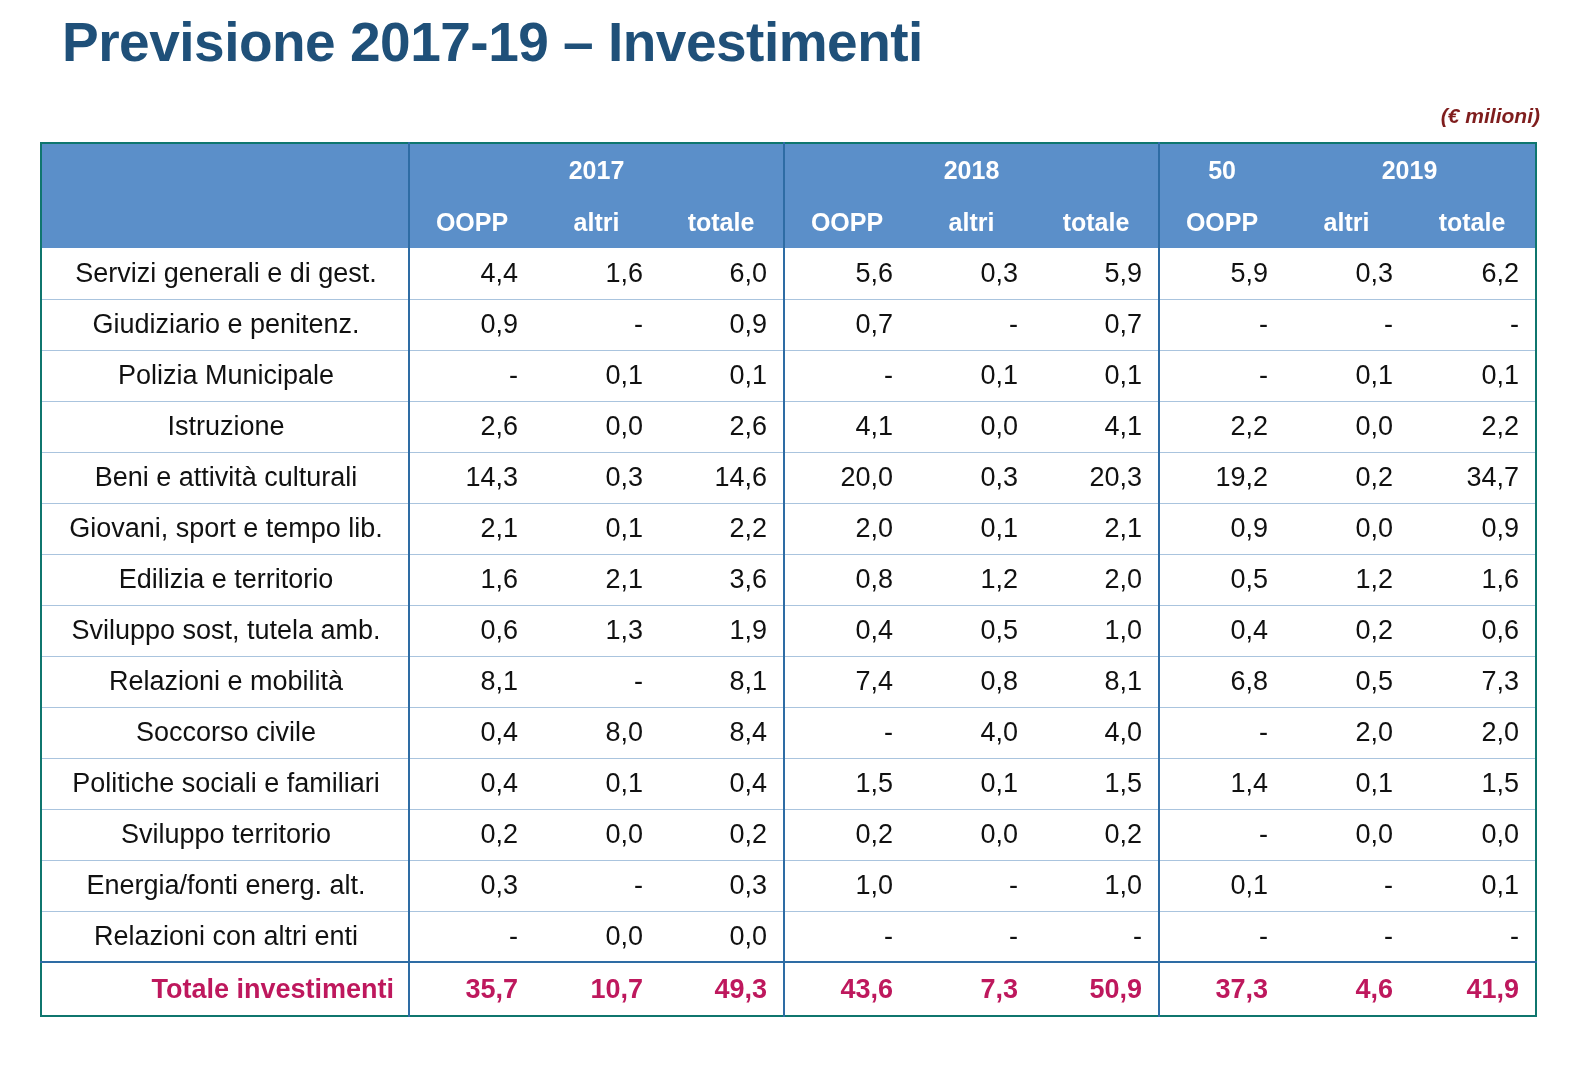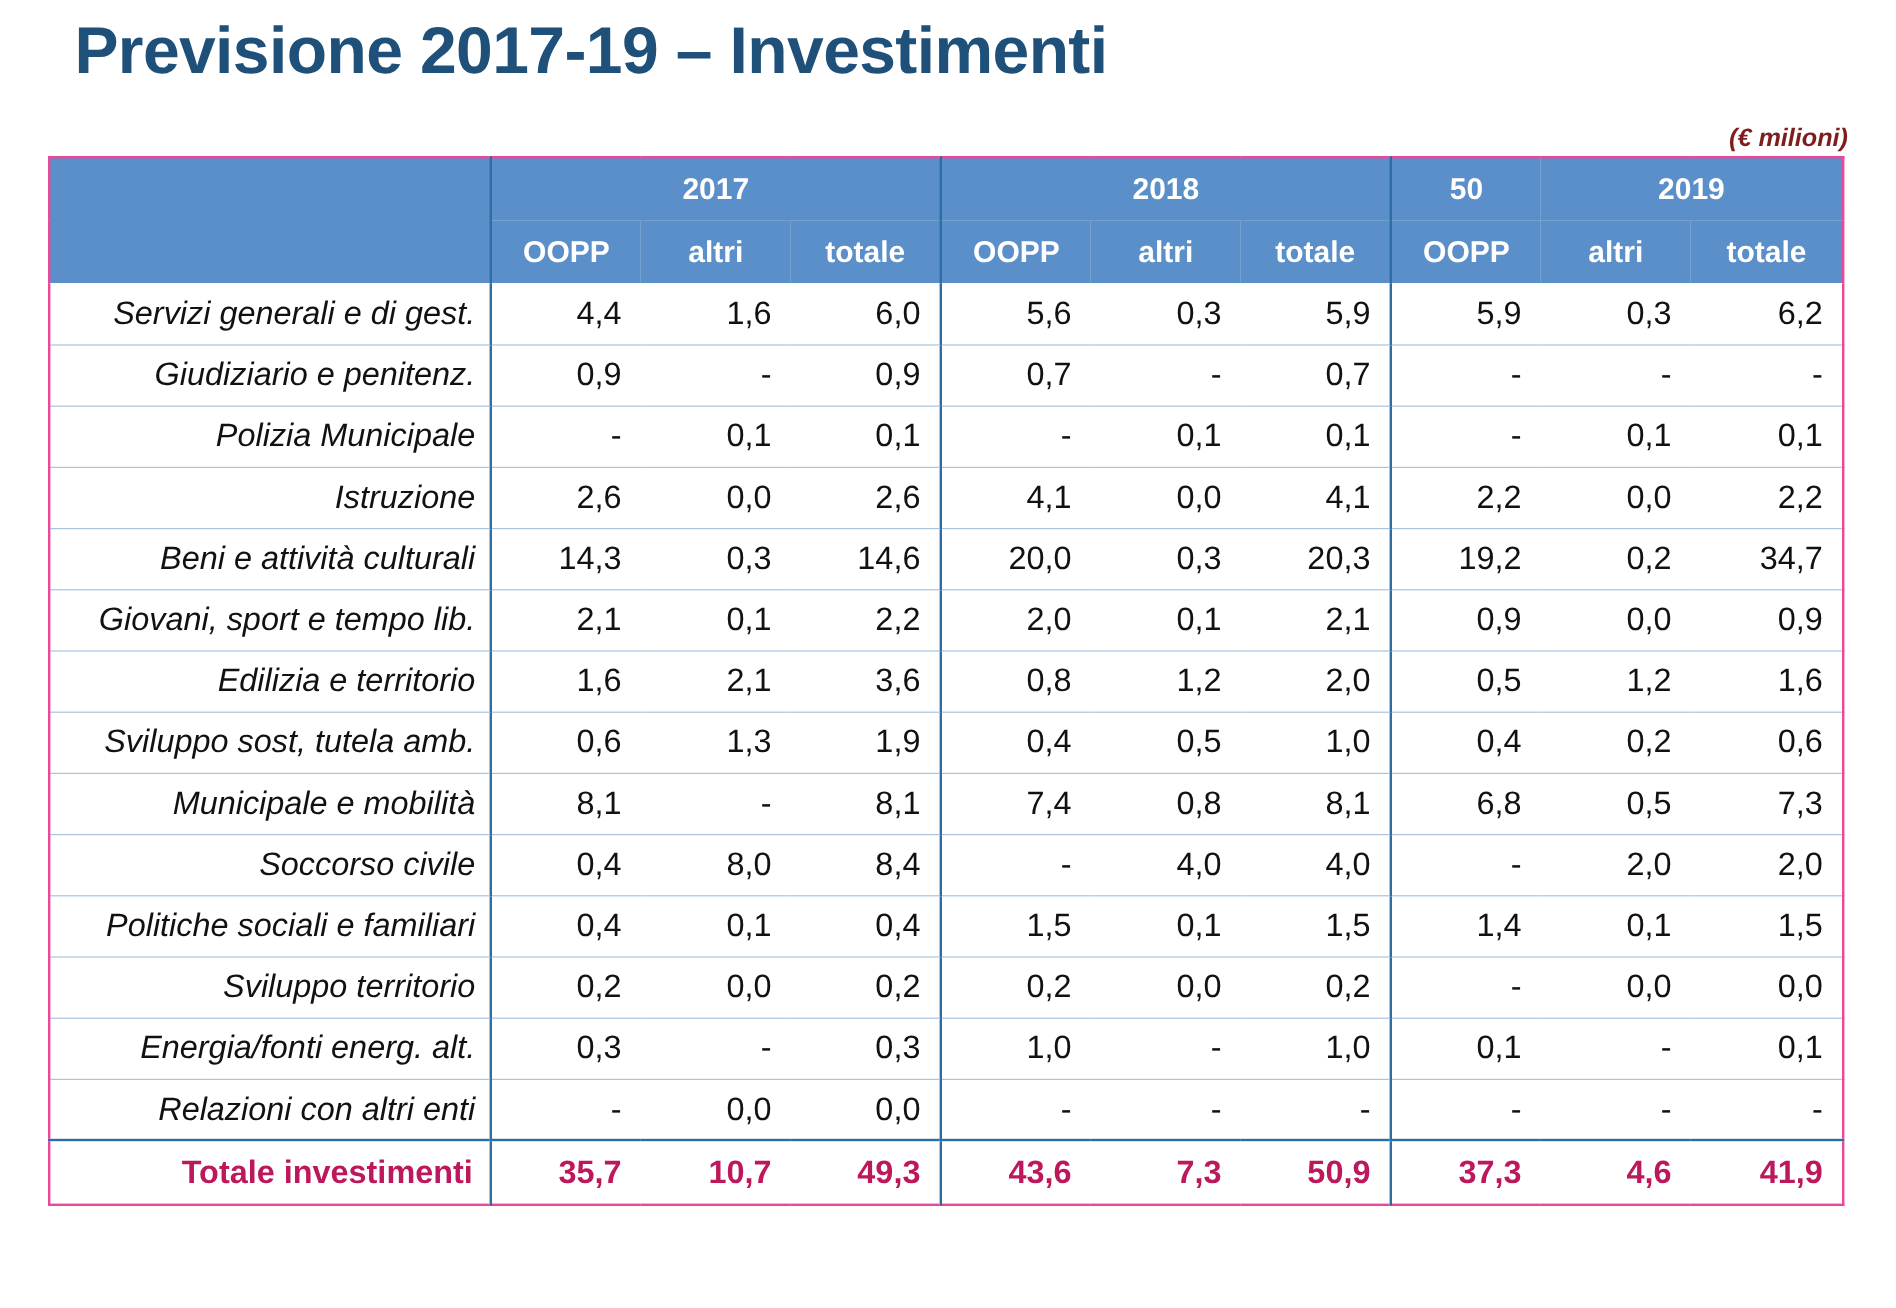--- a/index.html
+++ b/index.html
@@ -43,21 +43,22 @@
   .table-wrap {
     position: absolute;
     left: 40px;
     top: 130px;
     width: 1500px;
   }
   table.data {
     border-collapse: collapse;
     width: 1196px;
     table-layout: fixed;
-    border: 2px solid #ec4899;
+    border: 2px solid #0f766e;
+    margin-top: 12px;
   }
   table.data col.label { width: 368px; }
   table.data col.num { width: 125px; }
   table.data col.num-wide { width: 127px; }
 
   thead th {
     background: #5b8fc9;
     color: #ffffff;
     font-size: 25px;
     font-weight: bold;
@@ -88,24 +89,23 @@
   tbody td {
     font-size: 27px;
     height: 51px;
     padding: 0 12px;
     border-bottom: 1px solid #aac4de;
     box-sizing: border-box;
     color: #111111;
     background: #ffffff;
   }
   tbody td.label {
-    text-align: right;
+    text-align: center;
     padding-left: 14px;
     white-space: nowrap;
-    font-style: italic;
   }
   tbody td.num {
     text-align: right;
     padding-right: 16px;
   }
   tbody tr:last-child td {
     border-bottom: none;
   }
   tbody td.vsep {
     border-left: 2px solid #2e6ca4;
@@ -267,21 +267,21 @@
           <td class="num">1,3</td>
           <td class="num">1,9</td>
           <td class="num vsep">0,4</td>
           <td class="num">0,5</td>
           <td class="num">1,0</td>
           <td class="num vsep">0,4</td>
           <td class="num">0,2</td>
           <td class="num">0,6</td>
         </tr>
         <tr>
-          <td class="label">Municipale e mobilità</td>
+          <td class="label">Relazioni e mobilità</td>
           <td class="num vsep">8,1</td>
           <td class="num">-</td>
           <td class="num">8,1</td>
           <td class="num vsep">7,4</td>
           <td class="num">0,8</td>
           <td class="num">8,1</td>
           <td class="num vsep">6,8</td>
           <td class="num">0,5</td>
           <td class="num">7,3</td>
         </tr>

